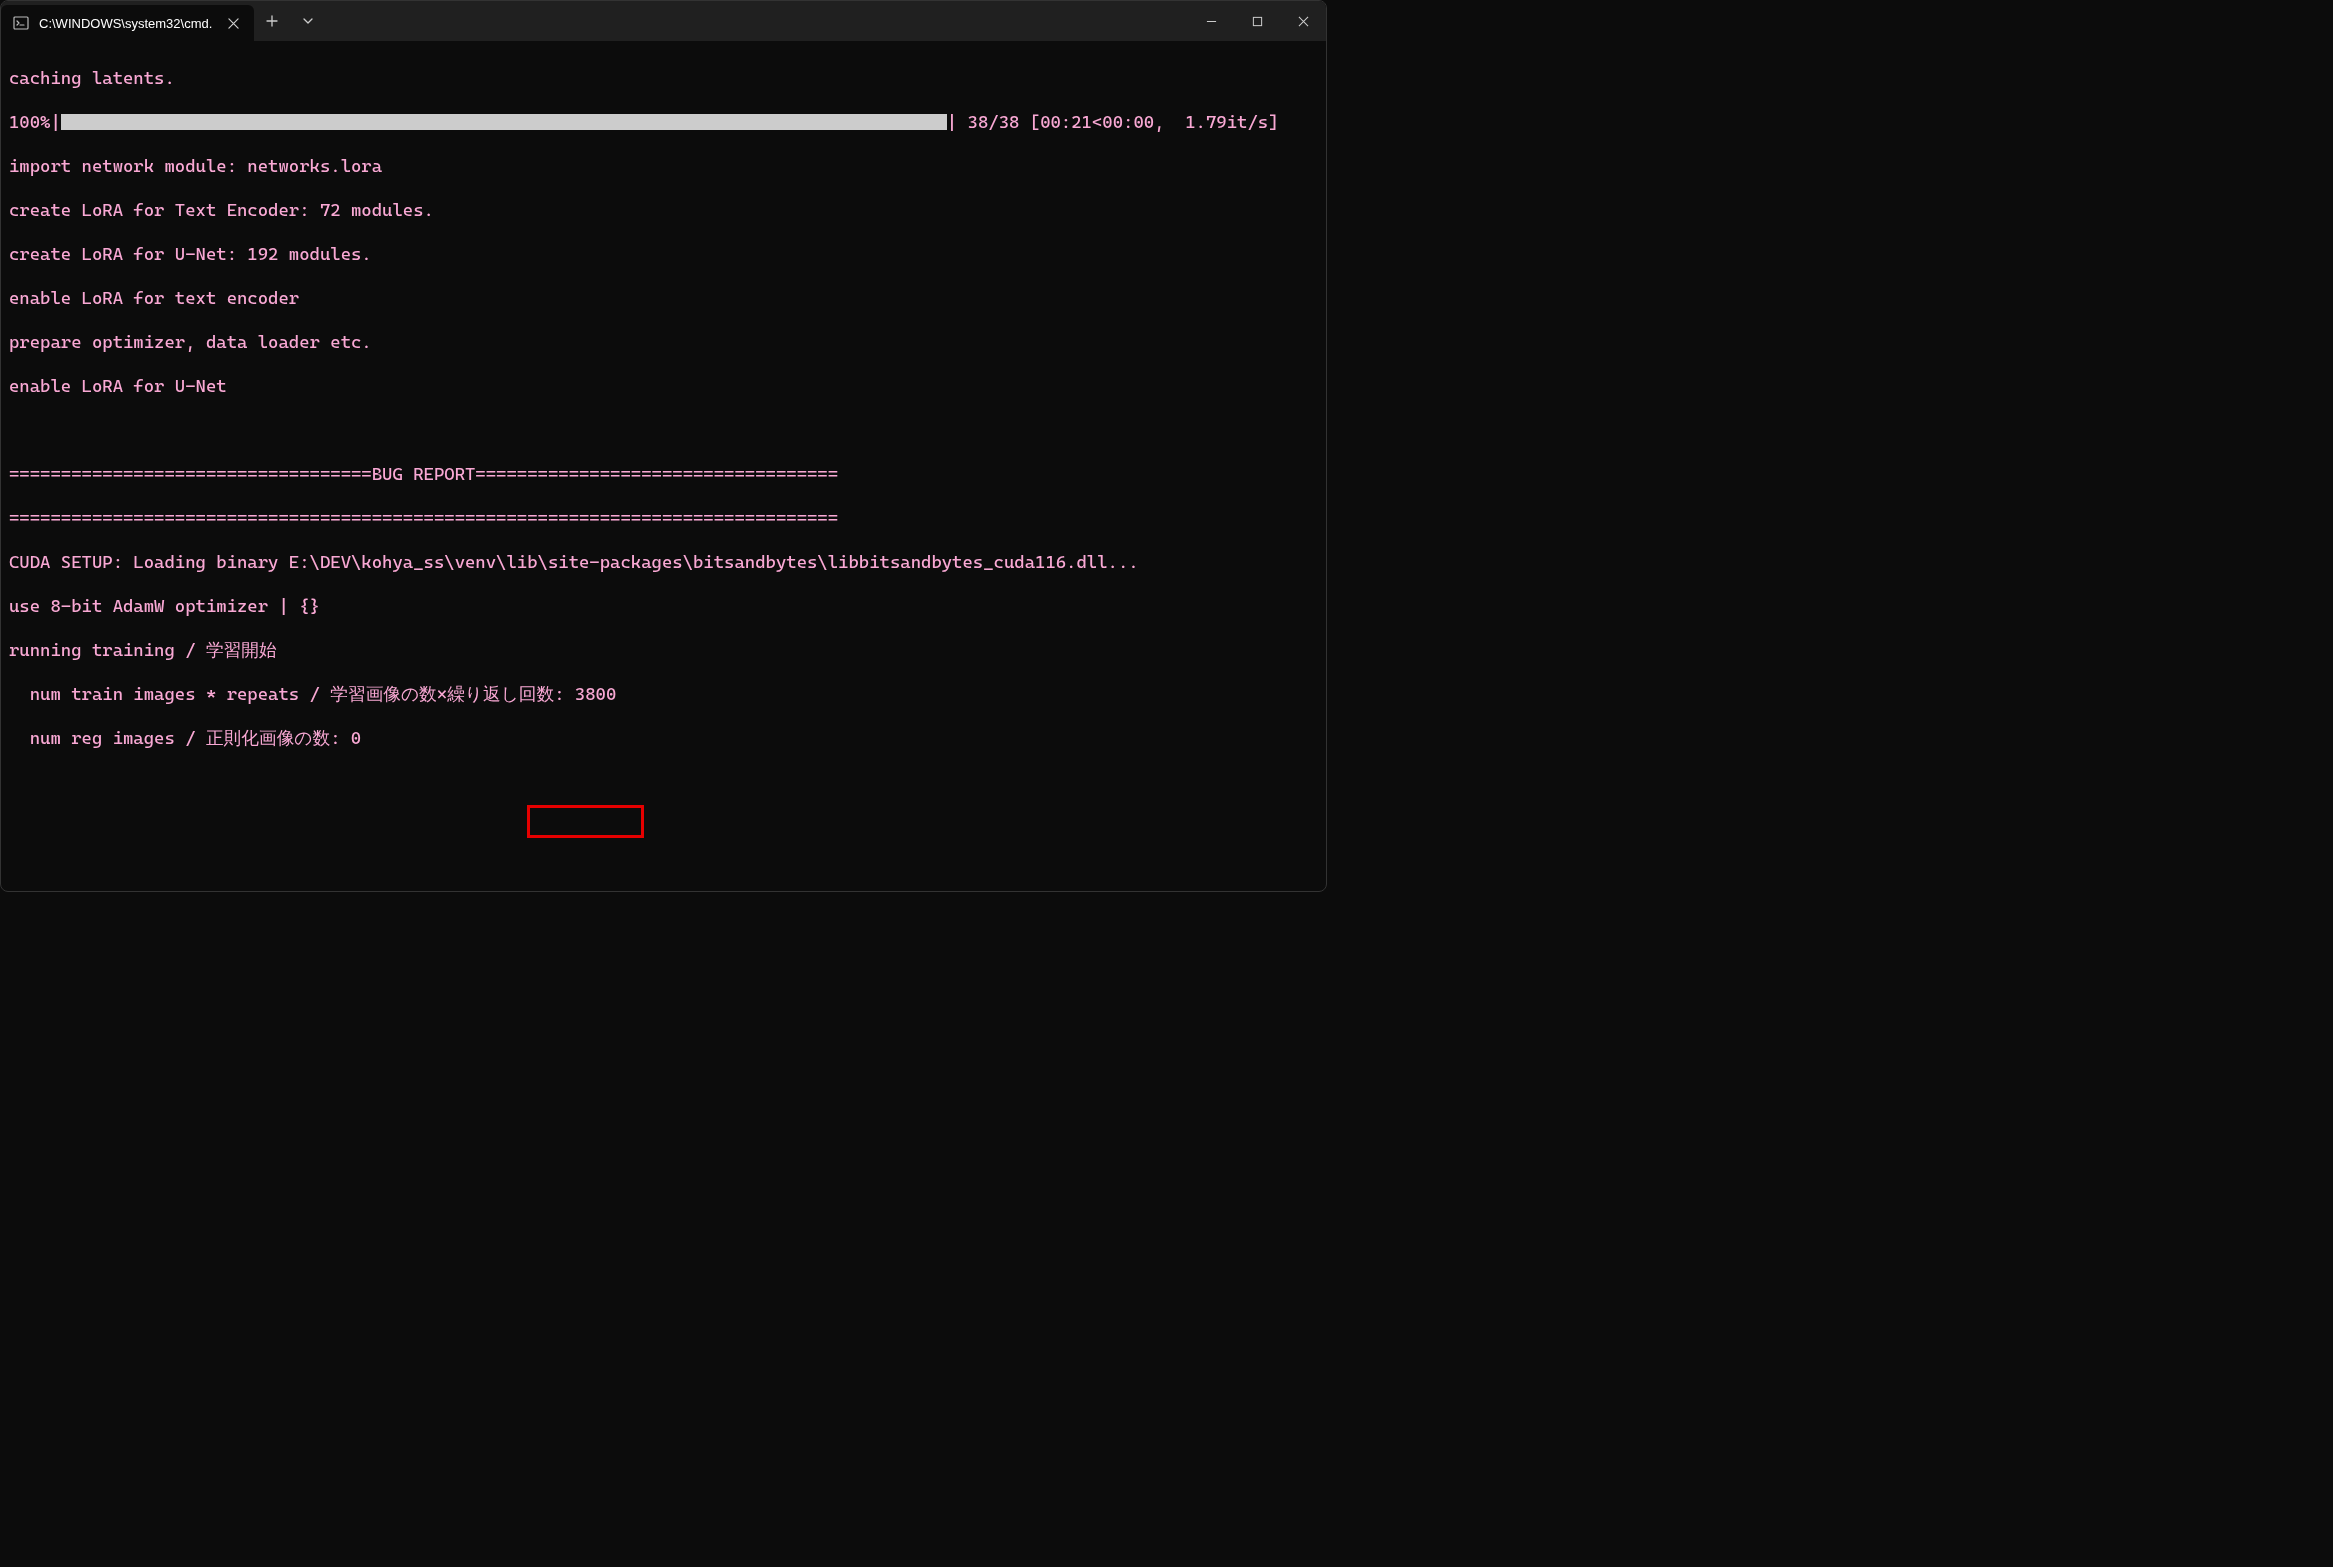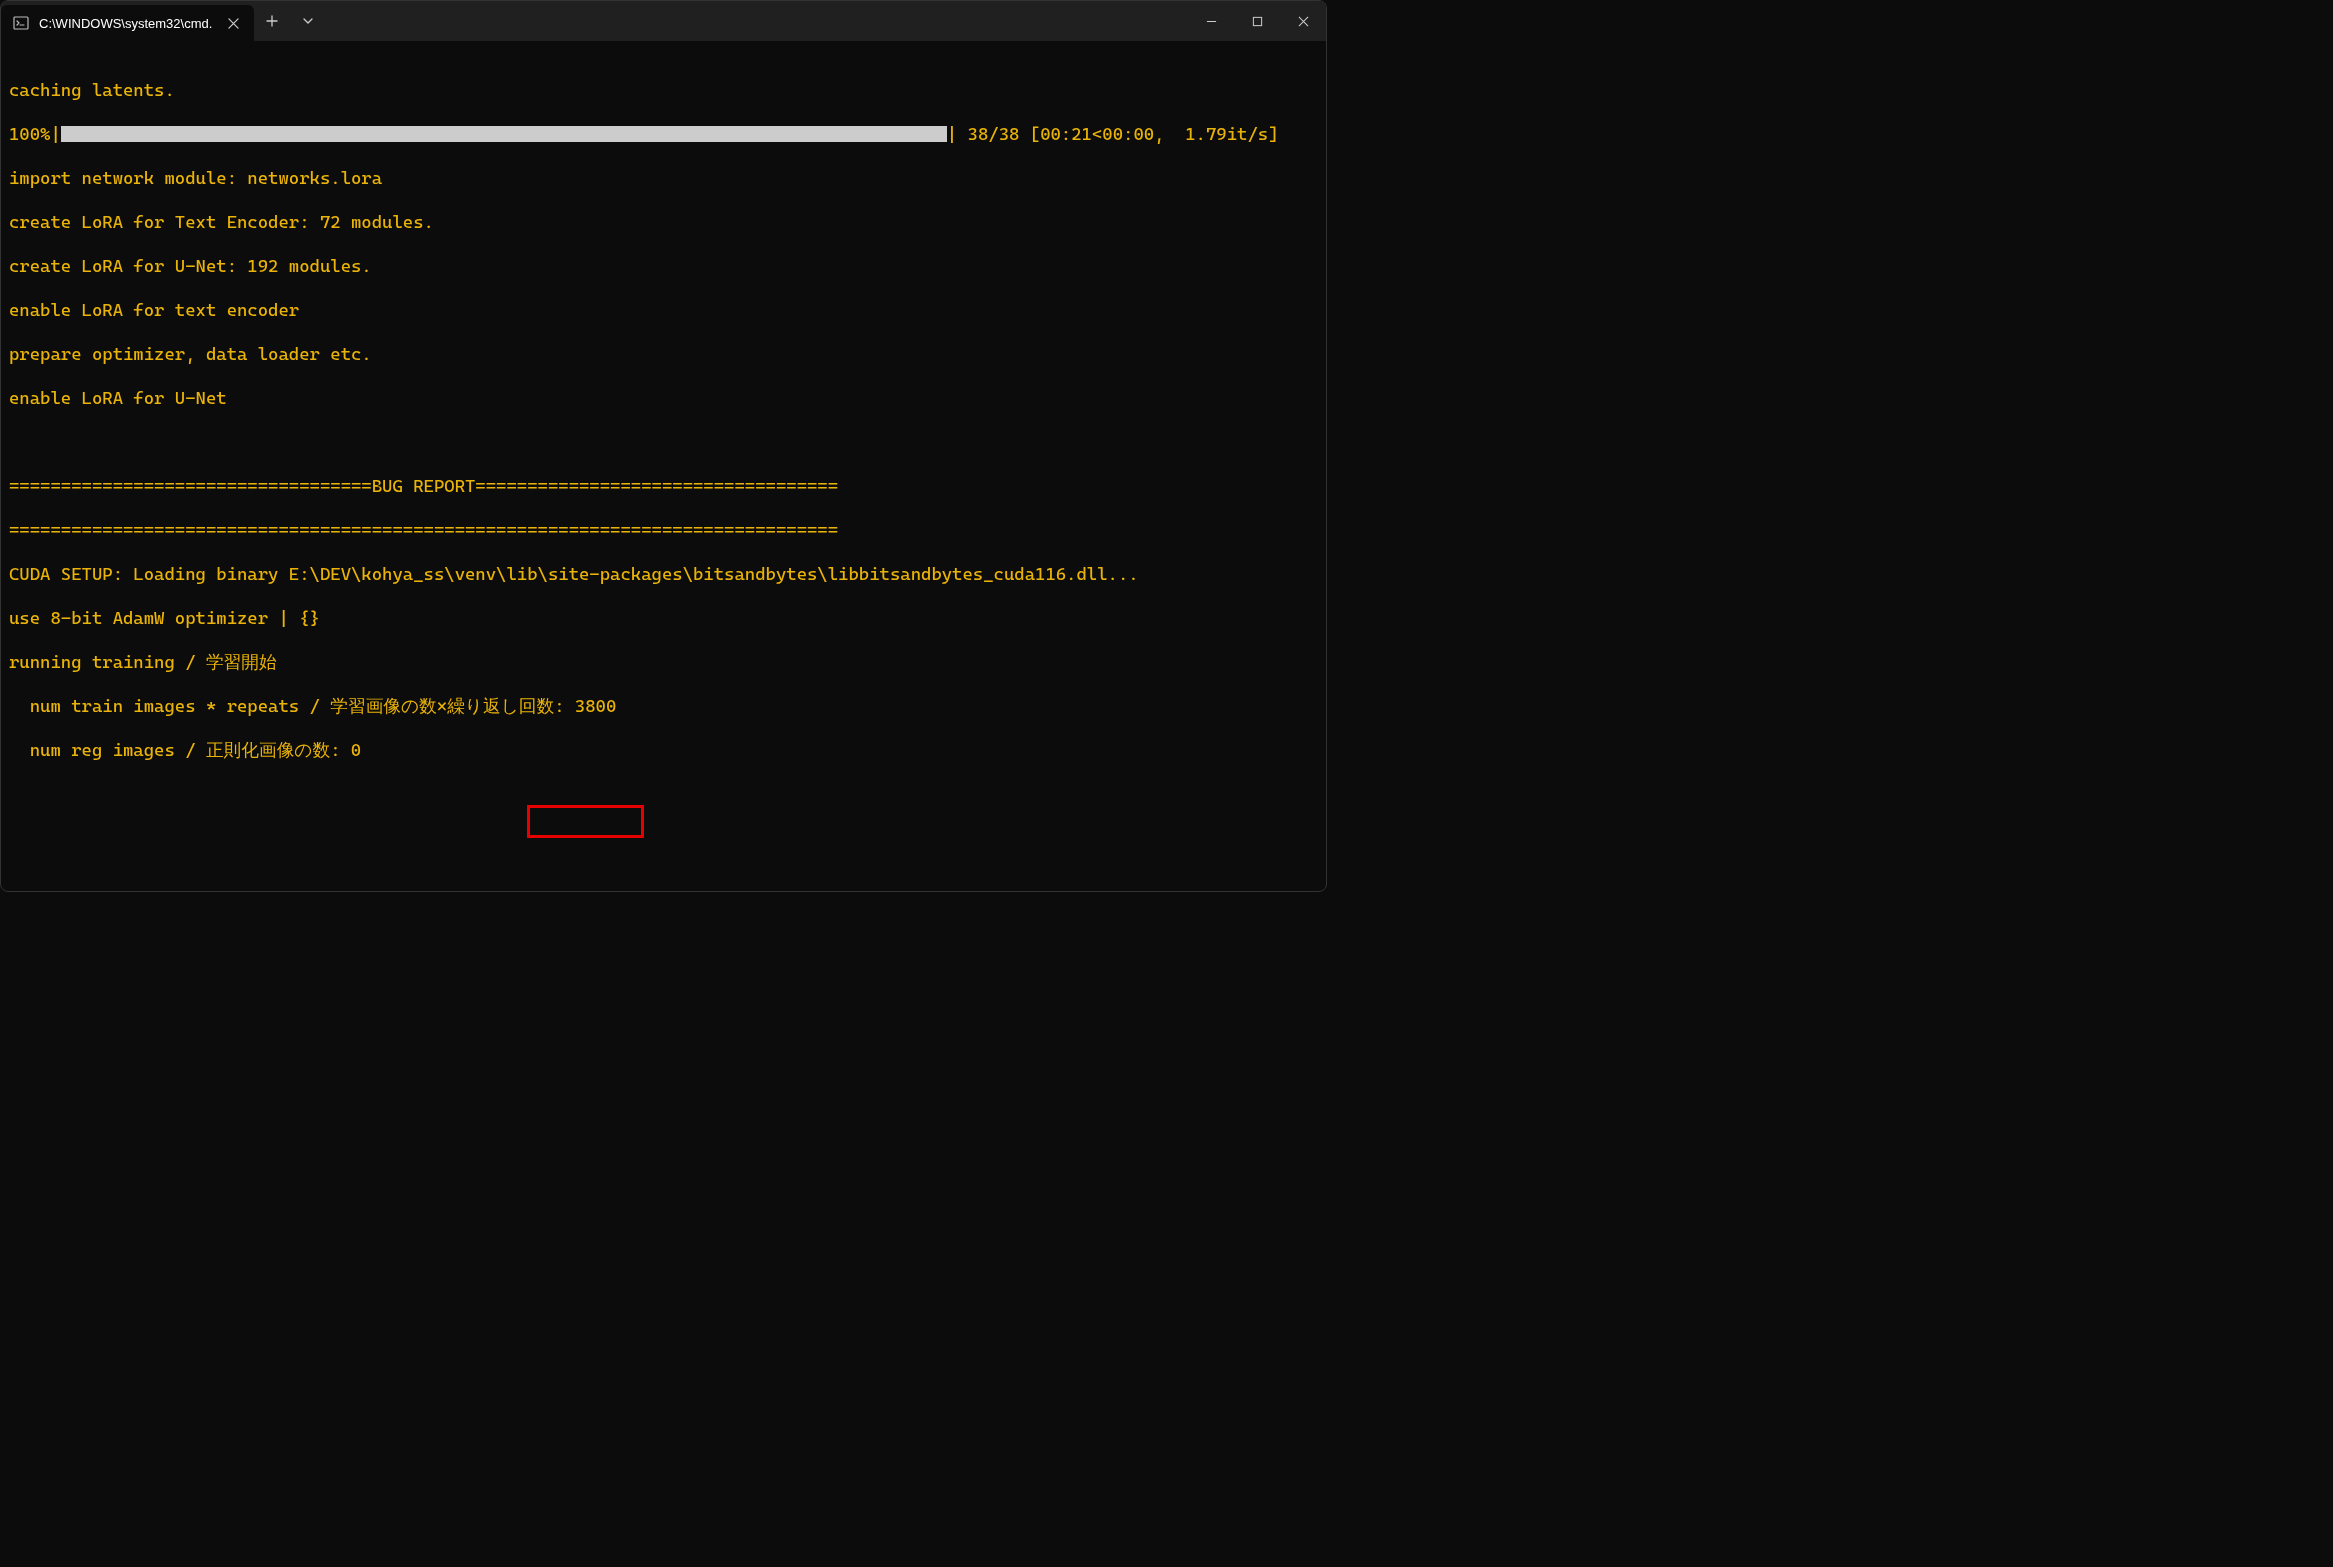--- a/index.html
+++ b/index.html
@@ -70,25 +70,25 @@
   }
   .titlebar-spacer { flex: 1; }
   .win-controls { display: flex; }
   .win-btn {
     width: 46px; height: 40px;
     display: flex; align-items: center; justify-content: center;
     color: #cccccc;
   }
   .terminal {
     flex: 1;
-    padding: 16px 8px 8px 8px;
+    padding: 4px 8px 8px 8px;
     white-space: pre;
     line-height: 22px;
     letter-spacing: 0px;
-    color: #eab308;
+    color: #f9a8d4;
     overflow: hidden;
     position: relative;
   }
   .pbar {
     display: inline-block;
     background: #cccccc;
     height: 16px;
     vertical-align: -2px;
   }
   .pbar-track {

